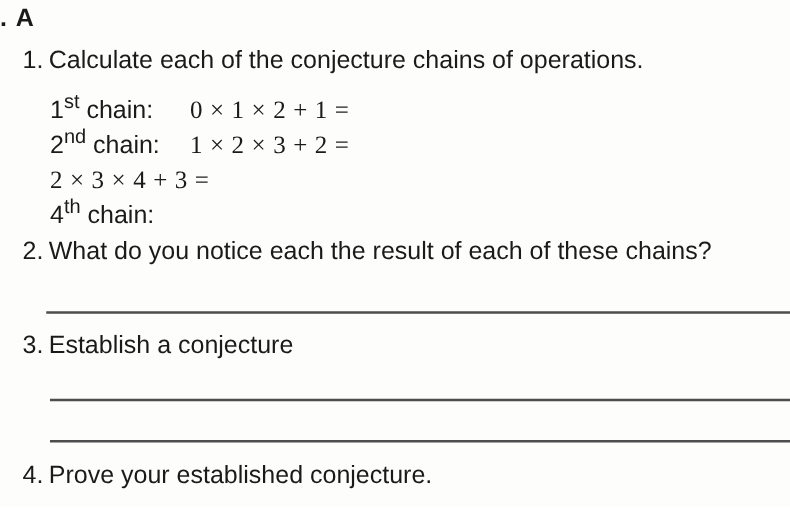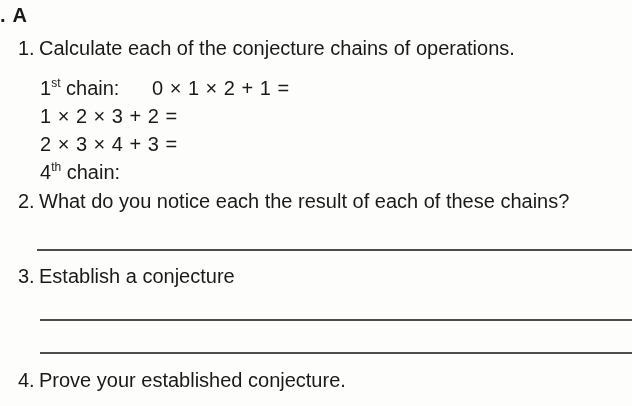--- a/index.html
+++ b/index.html
@@ -61,26 +61,27 @@
     display: flex;
     height: 28px;
     line-height: 28px;
     font-size: 20px;
     white-space: nowrap;
   }
   .chain-label {
     width: 112px;
   }
   .chain-label sup {
-    font-size: 12px;
+    font-size: 16px;
     line-height: 0;
     vertical-align: super;
   }
   .chain-expr {
     letter-spacing: 0.5px;
+    font-family: Liberation Serif, serif;
   }
 
   
   .answer-line {
     height: 2px;
     background: #4d4d4d;
     right: 0;
   }
   #line1 { top: 249px; left: 37px; }
   #line2 { top: 319px; left: 40px; }
@@ -105,20 +106,21 @@
     <span class="q-num">1.</span>
     <span class="q-text">Calculate each of the conjecture chains of operations.</span>
   </div>
 
   <div class="abs chains">
     <div class="chain-row">
       <span class="chain-label"><span>1</span><sup>st</sup><span> chain:</span></span>
       <span class="chain-expr">0 × 1 × 2 + 1 =</span>
     </div>
     <div class="chain-row">
+      <span class="chain-label"><span>2</span><sup>nd</sup><span> chain:</span></span>
       <span class="chain-expr">1 × 2 × 3 + 2 =</span>
     </div>
     <div class="chain-row">
       <span class="chain-expr">2 × 3 × 4 + 3 =</span>
     </div>
     <div class="chain-row">
       <span class="chain-label"><span>4</span><sup>th</sup><span> chain:</span></span>
     </div>
   </div>
 

